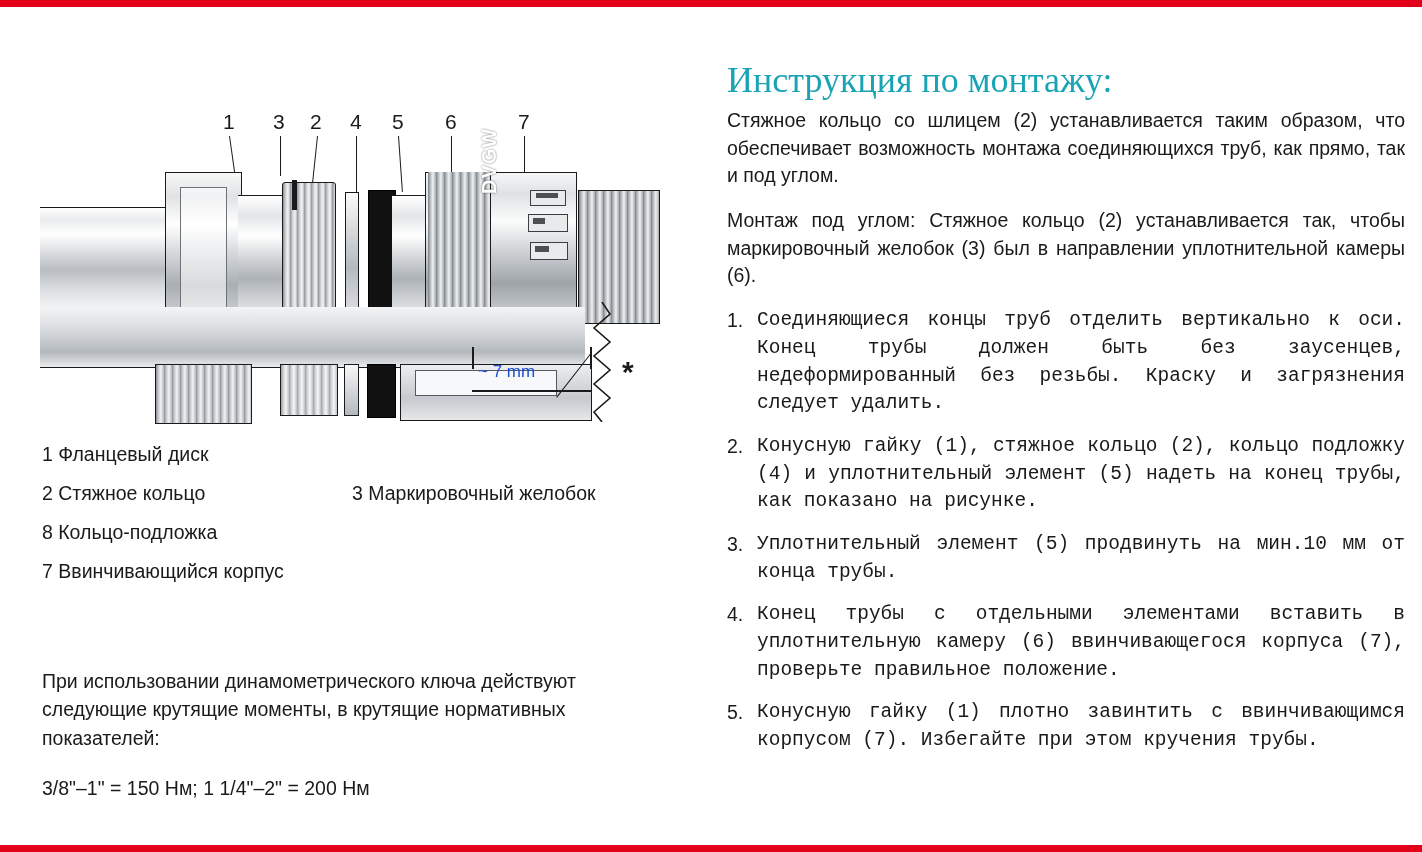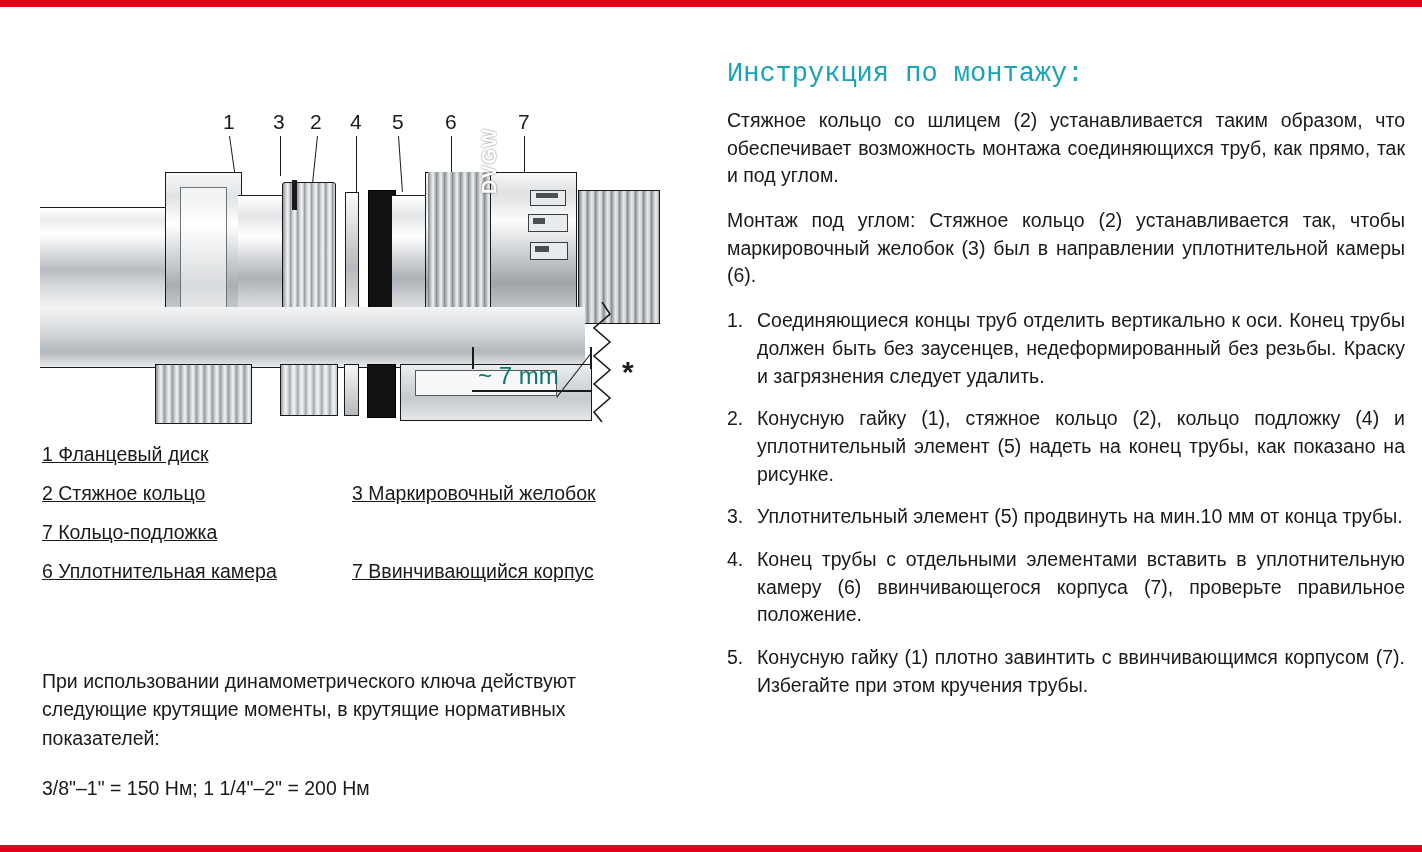--- a/index.html
+++ b/index.html
@@ -215,22 +215,22 @@
     height: 1.5px;
   }
   .dim-tick {
     position: absolute;
     background: #1a1a1a;
     width: 1.5px;
     height: 22px;
   }
   .dim-text {
     position: absolute;
-    font-size: 24px;
-    color: #0f766e;
+    font-size: 17px;
+    color: #1d4ed8;
   }
   .asterisk {
     position: absolute;
     font-size: 30px;
     font-weight: bold;
     color: #1a1a1a;
     line-height: 1;
   }
 
   
@@ -238,21 +238,20 @@
     position: absolute;
     left: 42px;
     top: 436px;
     width: 620px;
     font-size: 19.5px;
     color: #1a1a1a;
   }
   .legend-row {
     display: flex;
     margin-bottom: 16px;
-    text-decoration: underline;
   }
   .legend-cell {
     width: 50%;
     white-space: nowrap;
   }
   .legend-cell.single { width: 100%; }
 
   .torque-block {
     position: absolute;
     left: 42px;
@@ -271,23 +270,23 @@
     left: 722px;
     top: 7px;
     width: 690px;
     height: 838px;
     color: #1a1a1a;
   }
   .right-title {
     position: absolute;
     left: 5px;
     top: 52px;
-    font-size: 27px;
+    font-size: 36px;
     color: #19a3b4;
-    font-family: Liberation Mono, monospace;
+    font-family: Liberation Serif, serif;
   }
   .right-body {
     position: absolute;
     left: 5px;
     top: 100px;
     width: 678px;
     font-size: 19.5px;
     line-height: 1.42;
   }
   .para {
@@ -299,20 +298,21 @@
     display: flex;
     align-items: flex-start;
   }
   .num-marker {
     width: 30px;
     flex: 0 0 30px;
   }
   .num-text {
     flex: 1;
     text-align: justify;
+    font-family: Liberation Mono, monospace;
   }
 </style>
 </head>
 <body>
 
 <div class="page">
 
   <div class="red-bar-top"></div>
   <div class="red-bar-bottom"></div>
 
@@ -379,24 +379,23 @@
 
     <div class="legend">
       <div class="legend-row">
         <div class="legend-cell single">1 Фланцевый диск</div>
       </div>
       <div class="legend-row">
         <div class="legend-cell">2 Стяжное кольцо</div>
         <div class="legend-cell">3 Маркировочный желобок</div>
       </div>
       <div class="legend-row">
-        <div class="legend-cell">7 Кольцо-подложка</div>
+        <div class="legend-cell">8 Кольцо-подложка</div>
       </div>
       <div class="legend-row">
-        <div class="legend-cell">6 Уплотнительная камера</div>
         <div class="legend-cell">7 Ввинчивающийся корпус</div>
       </div>
     </div>
 
     <div class="torque-block">
       <p>При использовании динамометрического ключа действуют следующие крутящие моменты, в крутящие нормативных показателей:</p>
       <p class="torque-values">3/8"–1" = 150 Нм; 1 1/4"–2" = 200 Нм</p>
     </div>
   </div>
 

